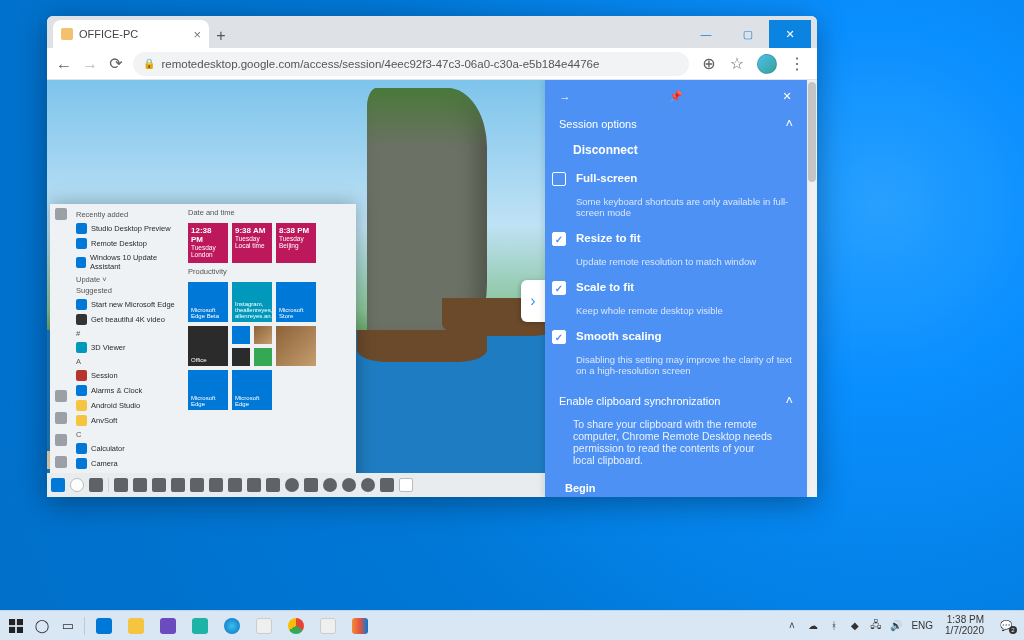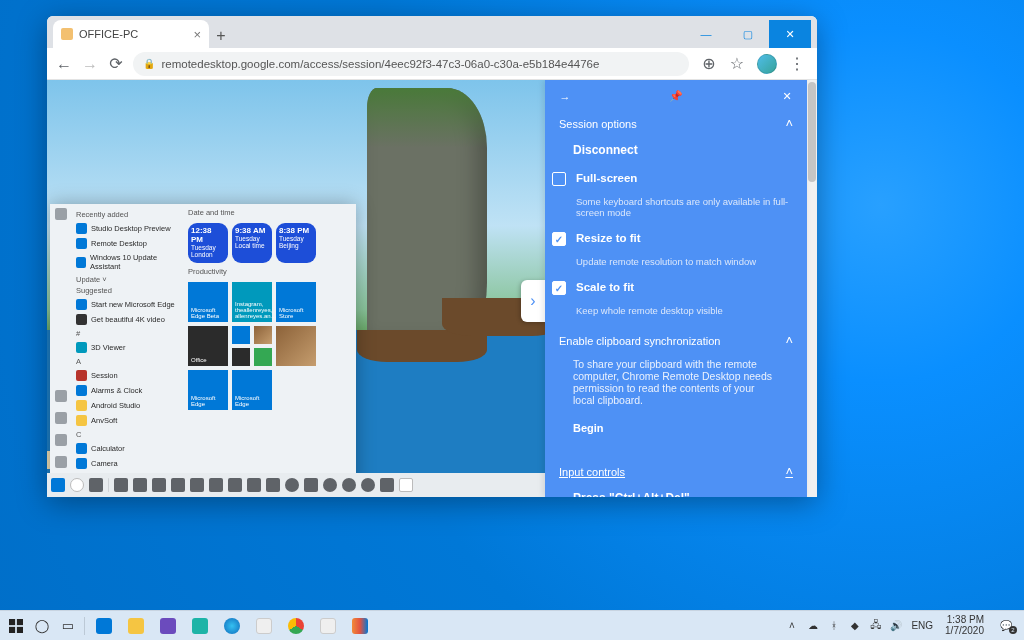--- a/index.html
+++ b/index.html
@@ -45,21 +45,21 @@
   .sm-item { display:flex; align-items:center; gap:4px; padding:2px 0; font-size:7.5px;}
   .sm-item .i { width:11px; height:11px; background:#0078d7; border-radius:2px; }
   .sm-tiles { flex:1; padding:4px; display:flex; flex-direction:column; gap:4px;}
   .tiles-row { display:flex; gap:4px;}
   .tile { background:#0078d7; color:#fff; font-size:6.5px; padding:3px; display:flex; flex-direction:column; justify-content:flex-end; }
   .tile.sm-t { width:40px; height:40px;}
   .tile.teal { background:#0099bc;}
   .tile.dark { background:#2b2b2b;}
   .tile.pic { background: linear-gradient(135deg,#8c6239,#c59d6e);}
   .tile .tt { font-size:6px;}
-  .clock-tile { background:#1d4ed8; width:40px; height:40px; color:#fff; padding:3px; font-size:6.5px;border-radius:9px;}
+  .clock-tile { background:#be185d; width:40px; height:40px; color:#fff; padding:3px; font-size:6.5px;}
   .clock-tile .time{ font-size:8px; font-weight:600;}
   .tiles-head { font-size:7.5px; color:#555; margin-bottom:2px;}
 
   
   .remote-taskbar { position:absolute; left:0; right:0; bottom:0; height:24px; background:#e8ecef; display:flex; align-items:center; padding:0 4px; gap:5px;}
   .remote-taskbar .ti { width:14px; height:14px; border-radius:2px; background:#5f6368;}
   .remote-taskbar .ti.win { background:#0078d7;}
   .remote-taskbar .ti.sep { width:1px; height:14px; background:#cfd3d7;}
 
   
@@ -69,21 +69,21 @@
   .crd-section-head { display:flex; justify-content:space-between; align-items:center; padding:4px 14px; font-size:11px;}
   .crd-section-head .chev { cursor:pointer; font-size:13px;}
   .crd-action { padding:8px 28px; font-weight:700; font-size:12px; cursor:pointer;}
   .crd-check { display:flex; gap:10px; padding:7px 7px;}
   .crd-check .box { width:14px; height:14px; border:1.5px solid #fff; border-radius:2px; flex-shrink:0; display:flex; align-items:center; justify-content:center; font-size:10px; cursor:pointer;}
   .crd-check .box.checked::after { content:"✓"; color:#4e91f5; font-weight:900;}
   .crd-check .box.checked { background:#fff;}
   .crd-check .txt .t { font-weight:600; font-size:11.5px;}
   .crd-check .txt .d { font-size:9.5px; color:#dbe7fb; margin-top:12px;}
   .crd-block { padding:6px 28px; font-size:10.5px; color:#eaf1fd;}
-  .crd-begin { padding:10px 28px; font-weight:600; cursor:pointer;}
+  .crd-begin { padding:10px 20px; font-weight:600; cursor:pointer;}
 
   
   .panel-handle { position:absolute; right:272px; top:200px; width:24px; height:42px; background:#fff; border-radius:6px 0 0 6px; box-shadow:-1px 1px 4px rgba(0,0,0,.25); display:flex; align-items:center; justify-content:center; color:#4e91f5; font-size:16px; cursor:pointer;}
   .viewport-scroll { position:absolute; right:0; top:0; bottom:0; width:10px; background:#f1f1f1;}
   .viewport-scroll .thumb { position:absolute; left:1px; right:1px; top:2px; height:100px; background:#c5c5c5; border-radius:4px;}
 
   
   .host-taskbar { position:absolute; left:0; right:0; bottom:0; height:30px; background:#d9e7f5; display:flex; align-items:center; padding:0 6px; gap:6px; border-top:1px solid rgba(0,0,0,.08);}
   .host-taskbar .ti { width:20px; height:20px; display:flex; align-items:center; justify-content:center; color:#333; font-size:13px; cursor:pointer;}
   .host-taskbar .ti.win svg{ width:14px;height:14px; fill:#222;}
@@ -324,20 +324,27 @@
             <div class="d">Update remote resolution to match window</div>
           </div>
       </div>
       <div class="crd-check">
         <div class="box checked"></div>
         <div class="txt">
             <div class="t">Scale to fit</div>
             <div class="d">Keep whole remote desktop visible</div>
           </div>
       </div>
+      <div class="crd-check">
+        <div class="box checked"></div>
+        <div class="txt">
+            <div class="t">Smooth scaling</div>
+            <div class="d">Disabling this setting may improve the clarity of text on a high-resolution screen</div>
+          </div>
+      </div>
 
       <div class="crd-section-head" style="margin-top:6px;">
         <span>Enable clipboard synchronization</span>
         <span class="chev">˄</span>
       </div>
       <div class="crd-block">To share your clipboard with the remote computer, Chrome Remote Desktop needs permission to read the contents of your local clipboard.</div>
       <div class="crd-begin">Begin</div>
 
       <div class="crd-section-head" style="margin-top:16px;text-decoration:underline;">
         <span>Input controls</span>

